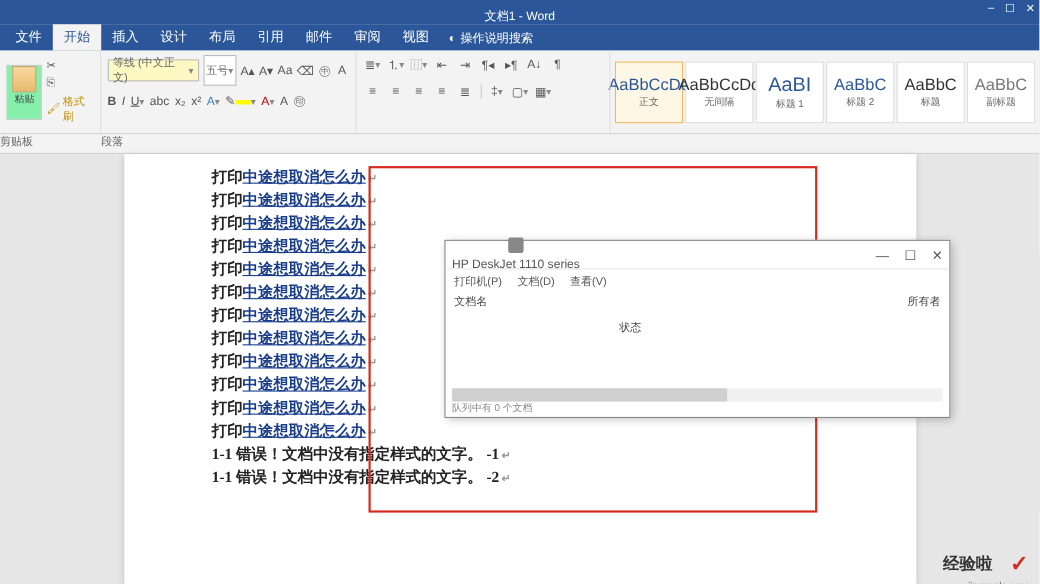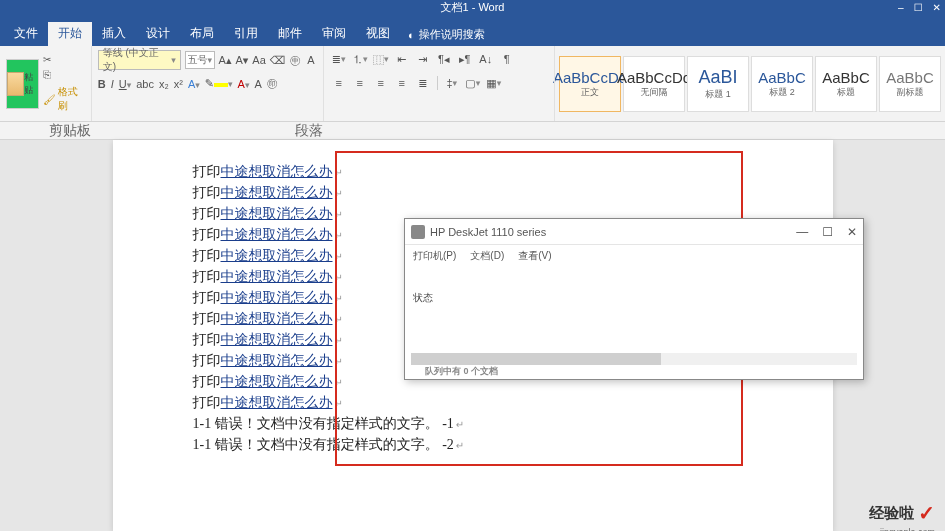--- a/index.html
+++ b/index.html
@@ -1,64 +1,64 @@
 <!DOCTYPE html>
 <html><head>
 <meta charset="utf-8">
 <style>
   * { margin:0; padding:0; box-sizing:border-box; font-family:"Microsoft YaHei",Arial,sans-serif; }
   body { width:945px; height:531px; background:#e6e6e6; overflow:hidden; position:relative; }
-  .titlebar { height:22px; background:#2b579a; color:#fff; display:flex; justify-content:center; align-items:flex-start; font-size:11px; position:relative;}
+  .titlebar { height:22px; background:#2b579a; color:#fff; display:flex; justify-content:center; align-items:flex-end; font-size:11px; position:relative;}
   .titlebar .win-controls {position:absolute; right:4px; top:2px; display:flex; gap:10px; font-size:10px;}
   .menubar { height:24px; background:#2b579a; display:flex; align-items:flex-end; padding:0 4px; color:#fff;}
   .menubar .mitem { padding:4px 10px; font-size:12px; cursor:default;}
   .menubar .mitem.active { background:#f3f3f3; color:#2b579a;}
   .menubar .tell { display:flex; align-items:center; gap:4px; font-size:11px; padding:4px 8px;}
   .ribbon { height:76px; background:#f3f3f3; border-bottom:1px solid #d4d4d4; display:flex; align-items:stretch;}
   .rgroup { border-right:1px solid #e0e0e0; padding:4px 6px; display:flex; flex-direction:column; justify-content:space-between; position:relative;}
   .rgroup .gbody { display:flex; gap:4px; align-items:center; flex:1;}
   .grouplabels { height:18px; background:#f3f3f3; border-bottom:1px solid #d4d4d4; display:flex;}
-  .glabel { font-size:14px; color:#666; text-align:right; border-right:1px solid transparent;}
+  .glabel { font-size:10px; color:#666; text-align:left; border-right:1px solid transparent;}
   .clipboard { width:92px;}
-  .pastebtn {width:34px;height:50px;background:#22c55e;border:1px solid #ccc;display:flex;flex-direction:row;align-items:center;justify-content:flex-start;font-size:9px;color:#444;}
+  .pastebtn {width:34px;height:50px;background:#86efac;border:1px solid #ccc;display:flex;flex-direction:column;align-items:center;justify-content:flex-start;font-size:9px;color:#444;}
   .pastebtn .pic {width:22px;height:24px;background:linear-gradient(#f9d9a0,#e9b96e);border:1px solid #c9a770;}
   .cliptools {display:flex;flex-direction:column;gap:4px;font-size:10px;color:#555;}
   .cliptools span{display:flex;align-items:center;gap:2px;}
   .brush{color:#c78f00;}
   .fontgroup {width:232px;}
   .fontrow{display:flex;gap:4px;align-items:center;}
   .fontbox{width:110px;height:20px;background:#fef9c3;border:1px solid #bbb;font-size:10px;padding:1px 4px;display:flex;align-items:center;justify-content:space-between;color:#666;}
-  .sizebox{width:40px;height:18px;background:#fff;border:1px solid #bbb;font-size:10px;display:flex;align-items:center;justify-content:center;color:#666;}
+  .sizebox{width:40px;height:28px;background:#fff;border:1px solid #bbb;font-size:10px;display:flex;align-items:center;justify-content:center;color:#666;}
   .tiny{width:16px;height:16px;border:none;font-size:11px;display:flex;align-items:center;justify-content:center;color:#555;}
   .fontrow2{display:flex;gap:5px;align-items:center;margin-top:6px;font-size:11px;color:#555;}
   .paragroup{width:232px;}
   .pararow{display:flex;gap:3px;align-items:center;}
   .picon{width:18px;height:18px;font-size:11px;display:flex;align-items:center;justify-content:center;color:#555;border:none;}
   .styles{flex:1;display:flex;align-items:center;gap:2px;padding:4px;}
   .stylebox{width:62px;height:56px;border:1px solid #ddd;background:#fff;display:flex;flex-direction:column;align-items:center;justify-content:center;font-size:9px;color:#666;}
   .stylebox.sel{border:1px solid #f0b762;background:#fff7e6;}
   .stylebox .big{font-size:15px;color:#333;}
   .stylebox.sel .big{color:#2b579a;}
   .doc-area{position:absolute;top:140px;left:0;right:0;bottom:0;background:#e6e6e6;display:flex;justify-content:center;}
-  .page{width:720px;background:#fff;box-shadow:0 2px 6px rgba(0,0,0,0.15);padding:20px 70px 20px 80px;position:relative;}
+  .page{width:720px;background:#fff;box-shadow:0 2px 6px rgba(0,0,0,0.15);padding:9px 70px 20px 80px;position:relative;font-weight:bold;}
   .line{font-size:14px;color:#222;margin:3px 0;font-family:SimSun,serif;}
   .line .u{color:#1a3e8c;text-decoration:underline;}
   .line .mark{font-size:10px;color:#999;margin-left:2px;}
   .redbox{position:absolute;border:2px solid #d52b1e;pointer-events:none;}
   .dialog{position:absolute;width:460px;height:162px;background:#fff;border:1px solid #888;box-shadow:2px 2px 8px rgba(0,0,0,0.25);top:218px;left:404px;font-size:11px;color:#555;}
   .dialog .dtitle{height:26px;border-bottom:1px solid #e5e5e5;display:flex;align-items:center;padding:0 6px;justify-content:space-between;}
-  .dialog .dtitle .tleft{display:flex;align-items:center;gap:5px;}
+  .dialog .dtitle .tleft{display:flex;align-items:center;gap:5px;flex-direction:column;}
   .dialog .dmenu{height:22px;display:flex;align-items:center;gap:14px;padding:0 8px;font-size:10px;}
   .dialog .dcols{height:18px;display:flex;padding:0 8px;font-size:10px;color:#444;}
   .dialog .dbody{height:68px;}
   .dialog .dscroll{height:12px;background:#f0f0f0;margin:0 6px;position:relative;}
   .dialog .dscroll .thumb{position:absolute;left:0;top:0;height:100%;width:56%;background:#cfcfcf;}
-  .dialog .dstatus{height:16px;font-size:9px;color:#888;padding:0 20px;font-weight:bold;}
+  .dialog .dstatus{height:16px;font-size:9px;color:#888;padding:0 6px;}
   .dialog .wctrl{display:flex;gap:14px;font-size:12px;color:#555;}
-  .watermark{position:absolute;right:10px;bottom:6px;font-size:15px;font-weight:bold;color:#333;display:flex;align-items:center;gap:4px;}
+  .watermark{position:absolute;right:10px;bottom:6px;font-size:15px;font-weight:bold;color:#333;display:flex;align-items:center;gap:16px;}
   .watermark .red{color:#d52b1e;font-size:20px;}
   .watermark .sub{position:absolute;right:0;bottom:-12px;font-size:9px;font-weight:normal;color:#666;}
   .arrow{font-size:9px;color:#888;}
   .sep{width:1px;height:14px;background:#ccc;margin:0 2px;}
   .colorA{color:#c00000;}
   .hiA{background:#ffff00;width:14px;height:4px;display:inline-block;}
   .printer-icon{width:14px;height:14px;display:inline-block;background:#888;border-radius:2px;}
 </style>
 </head>
 <body>
@@ -229,21 +229,23 @@
       <span>☐</span>
       <span>✕</span>
     </div>
   </div>
   <div class="dmenu">
     <span>打印机(P)</span>
     <span>文档(D)</span>
     <span>查看(V)</span>
   </div>
   <div class="dcols">
+    <span style="width:150px;">文档名</span>
     <span style="width:150px;margin-top:24px;">状态</span>
+    <span style="flex:1;text-align:right;">所有者</span>
   </div>
   <div class="dbody"></div>
   <div class="dscroll">
       <div class="thumb"></div>
     </div>
   <div class="dstatus">队列中有 0 个文档</div>
 </div>
 
 <div class="watermark">
   <span>经验啦</span>

